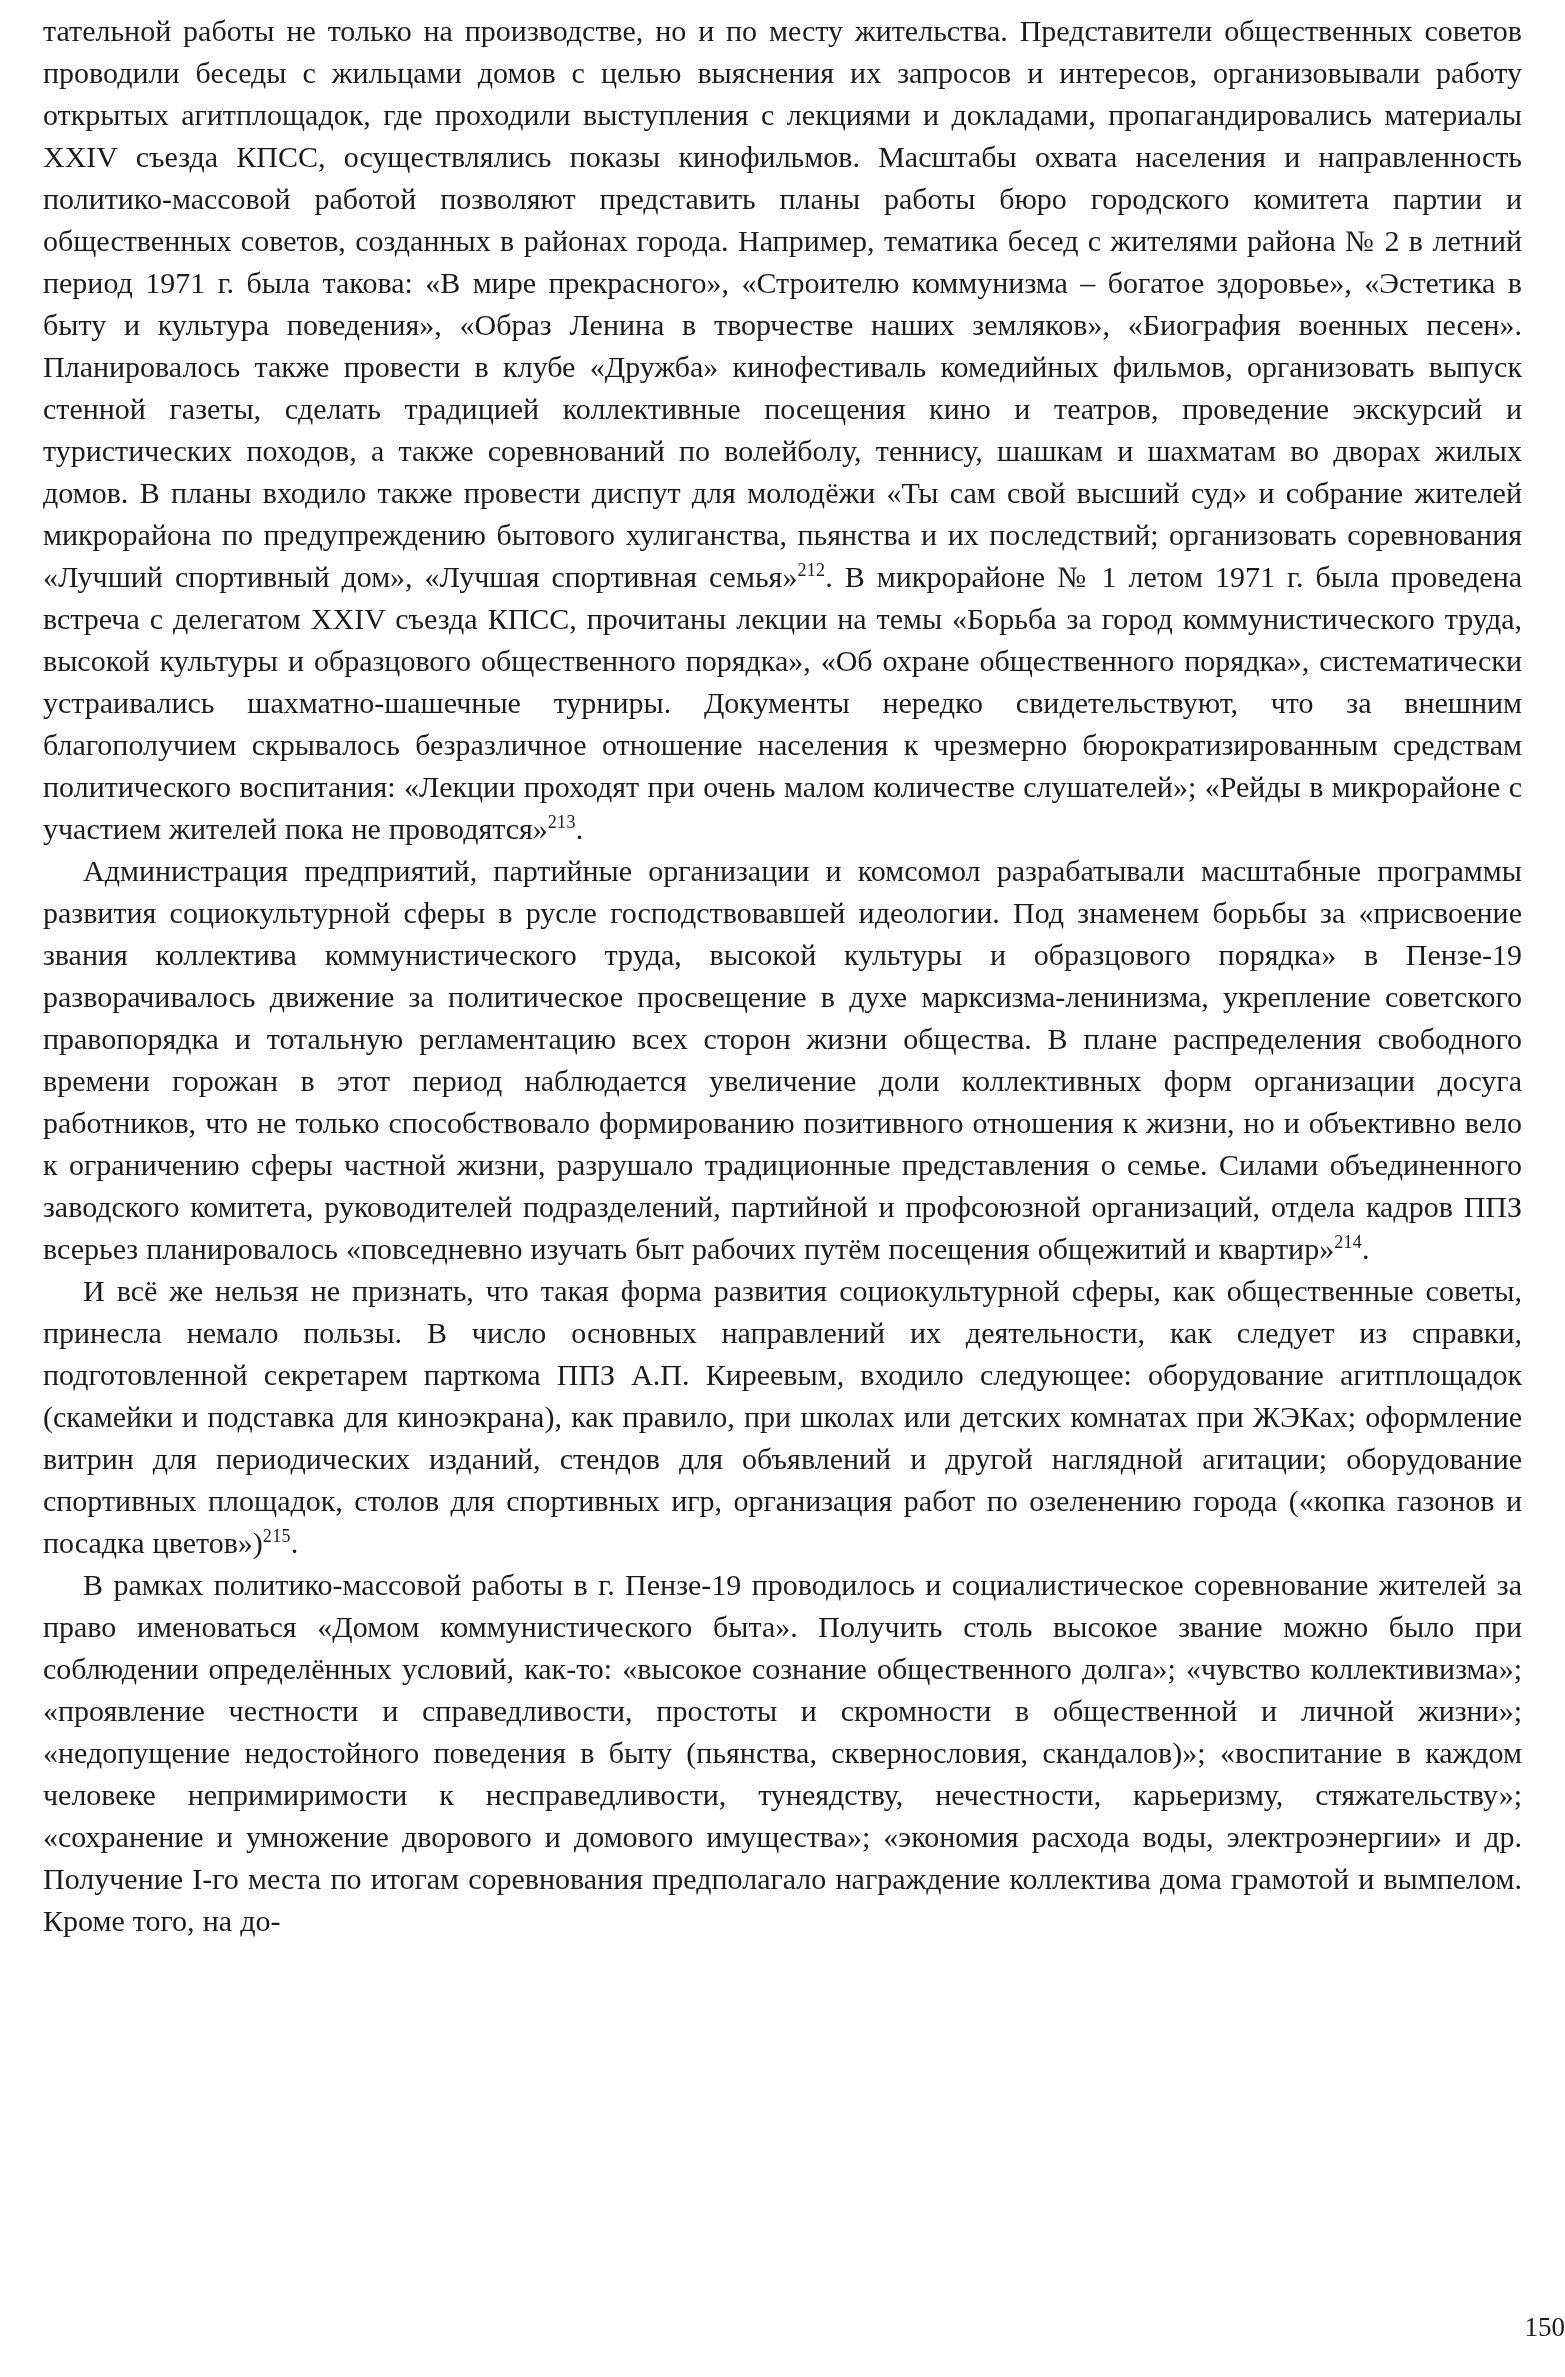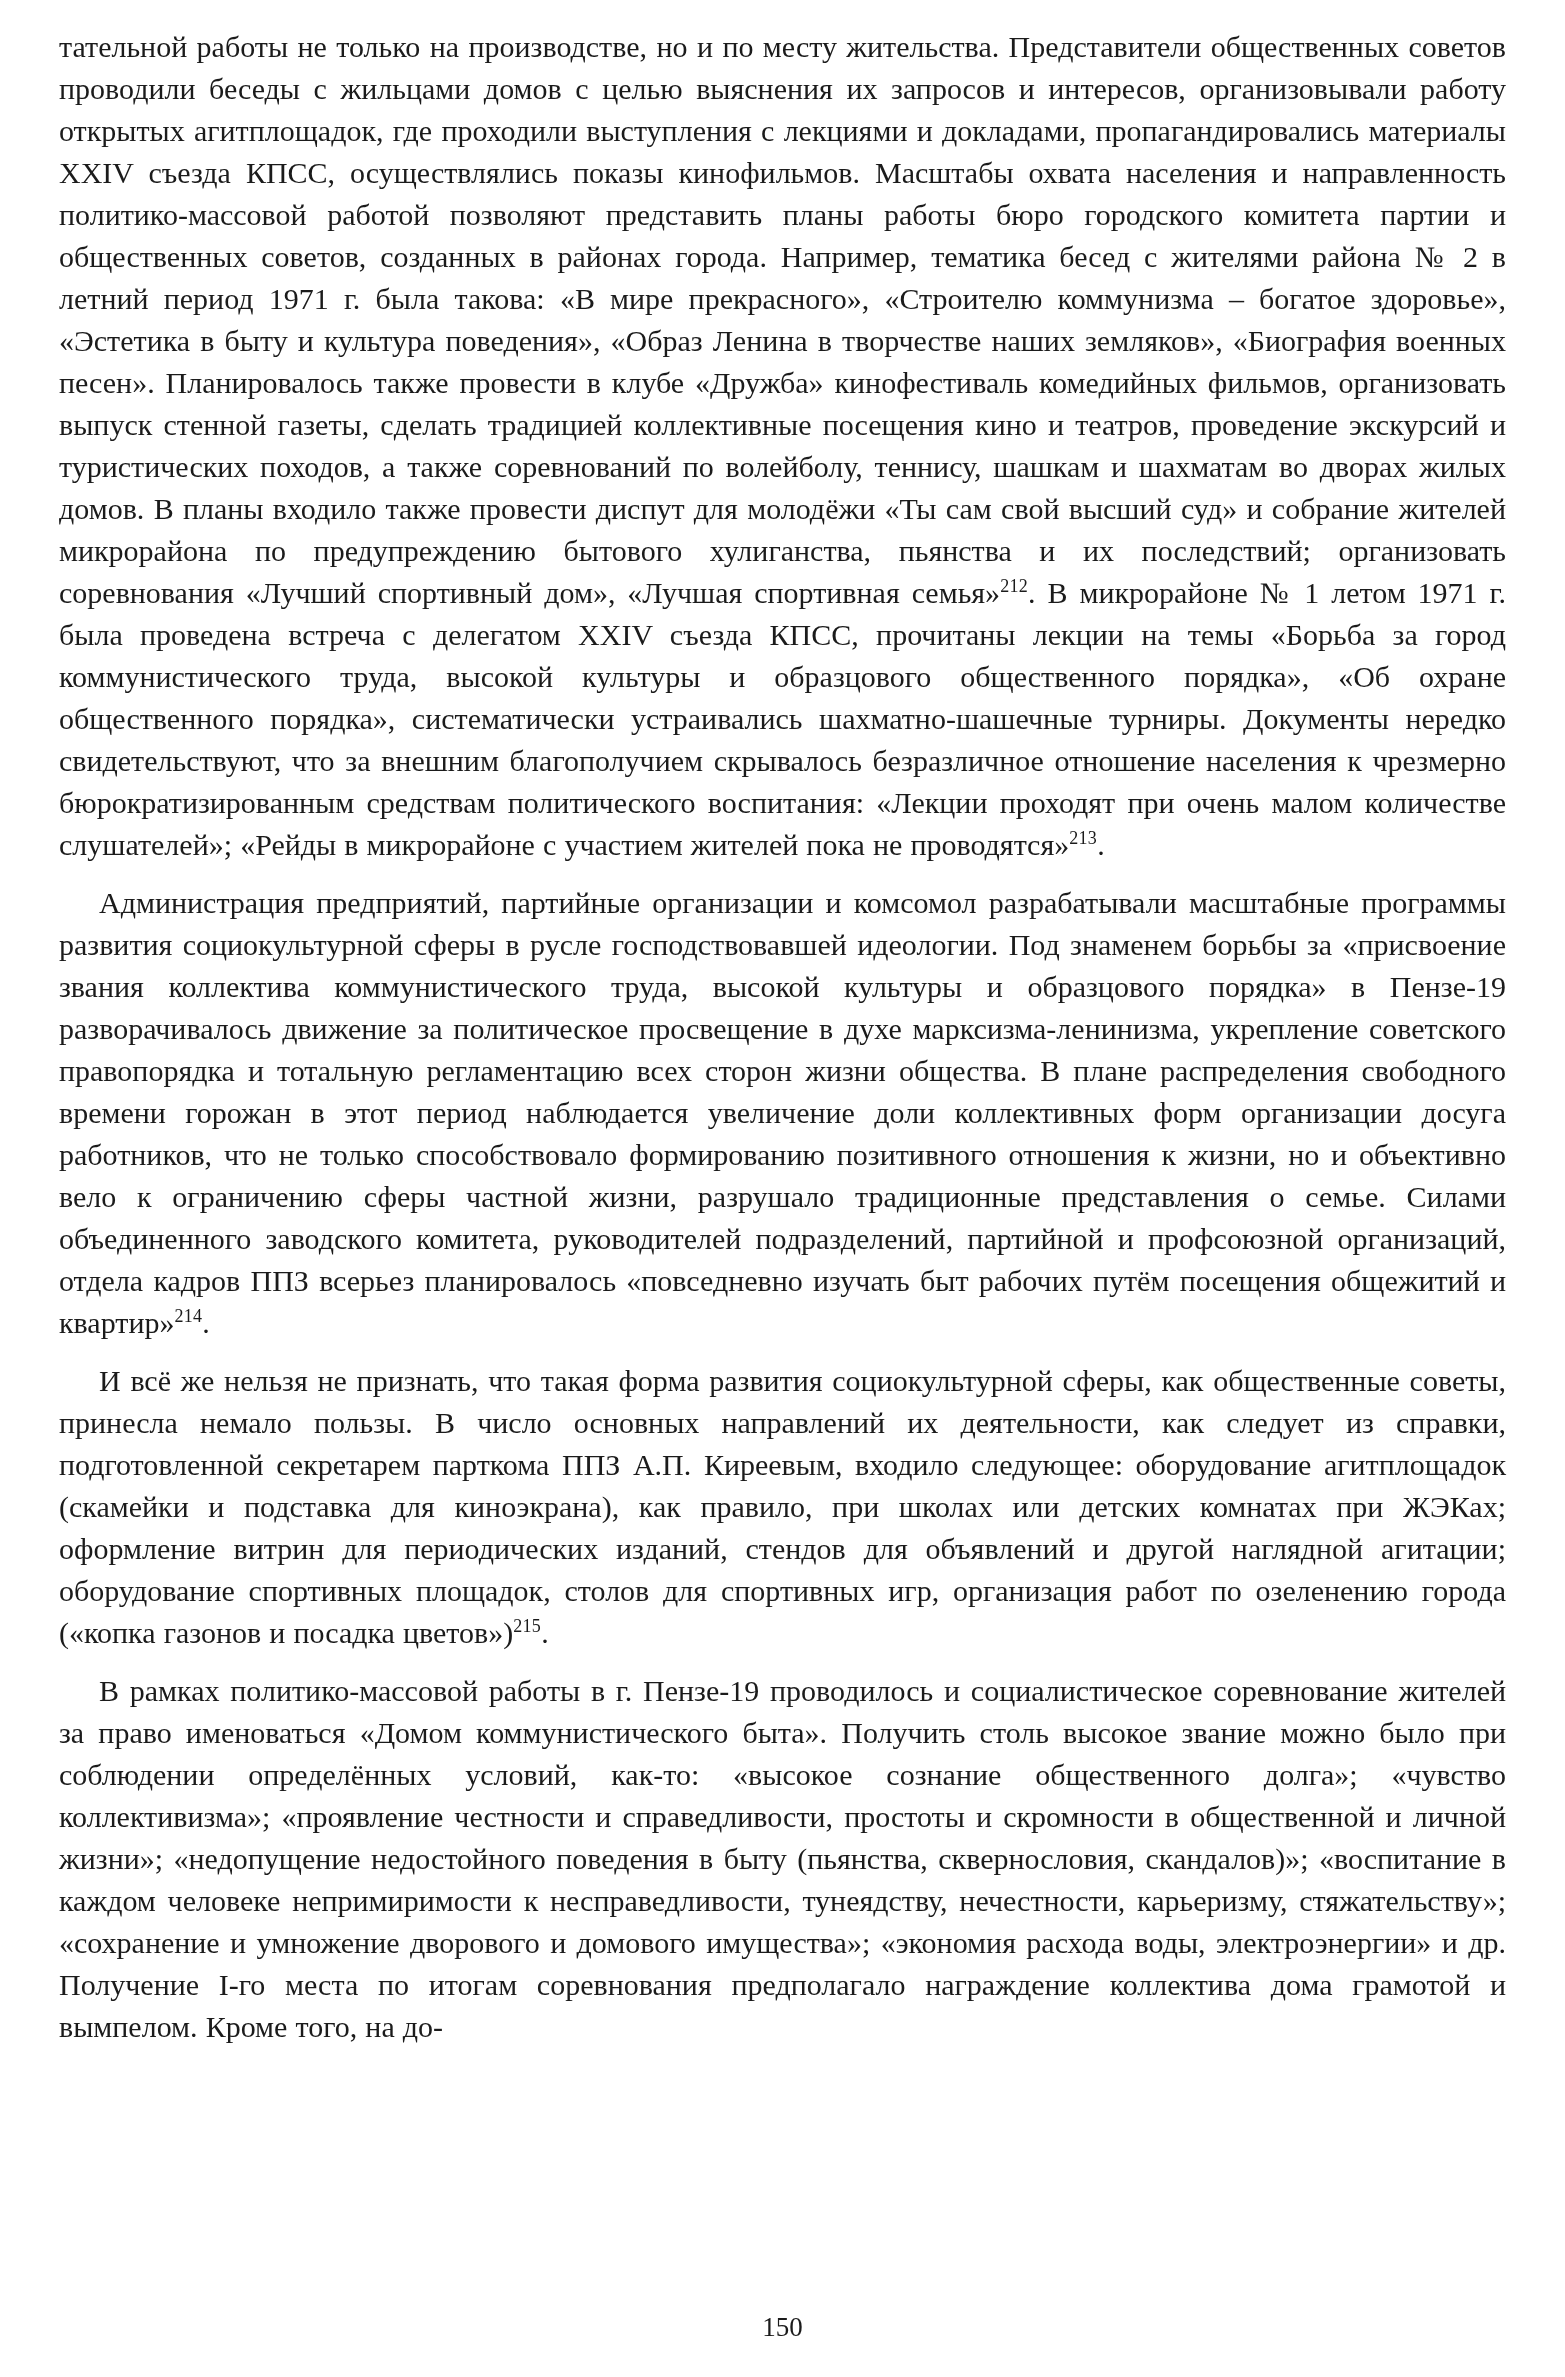--- a/index.html
+++ b/index.html
@@ -15,21 +15,21 @@
     color: #1b1b1b;
   }
   .page {
     box-sizing: border-box;
     width: 1565px;
     height: 2377px;
     padding: 10.4px 43px 0 43px;
     position: relative;
   }
   .body-text p {
-    margin: 16px;
+    margin: 0;
     font-size: 30px;
     line-height: 42px;
     text-align: justify;
     hyphens: auto;
     -webkit-hyphens: auto;
     word-spacing: 0.02em;
   }
   .body-text p.indent {
     text-indent: 40px;
   }
@@ -37,21 +37,21 @@
     font-size: 18px;
     line-height: 0;
     vertical-align: super;
     letter-spacing: 0.3px;
   }
   .page-number {
     position: absolute;
     left: 0;
     bottom: 34px;
     width: 100%;
-    text-align: center;
+    text-align: right;
     font-size: 27px;
     color: #1b1b1b;
   }
 </style>
 </head>
 <body>
 
 <div class="page">
 
   <div class="body-text">

